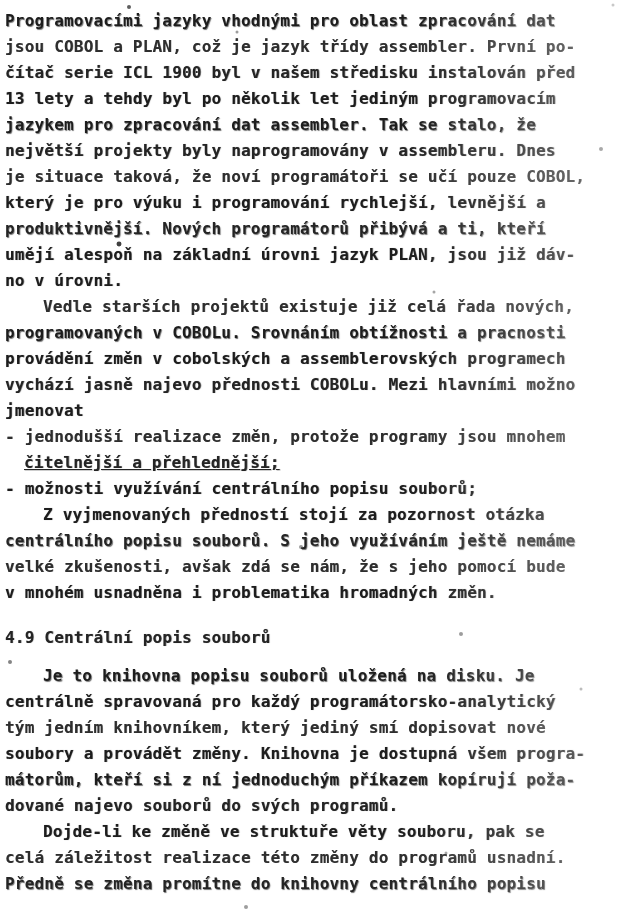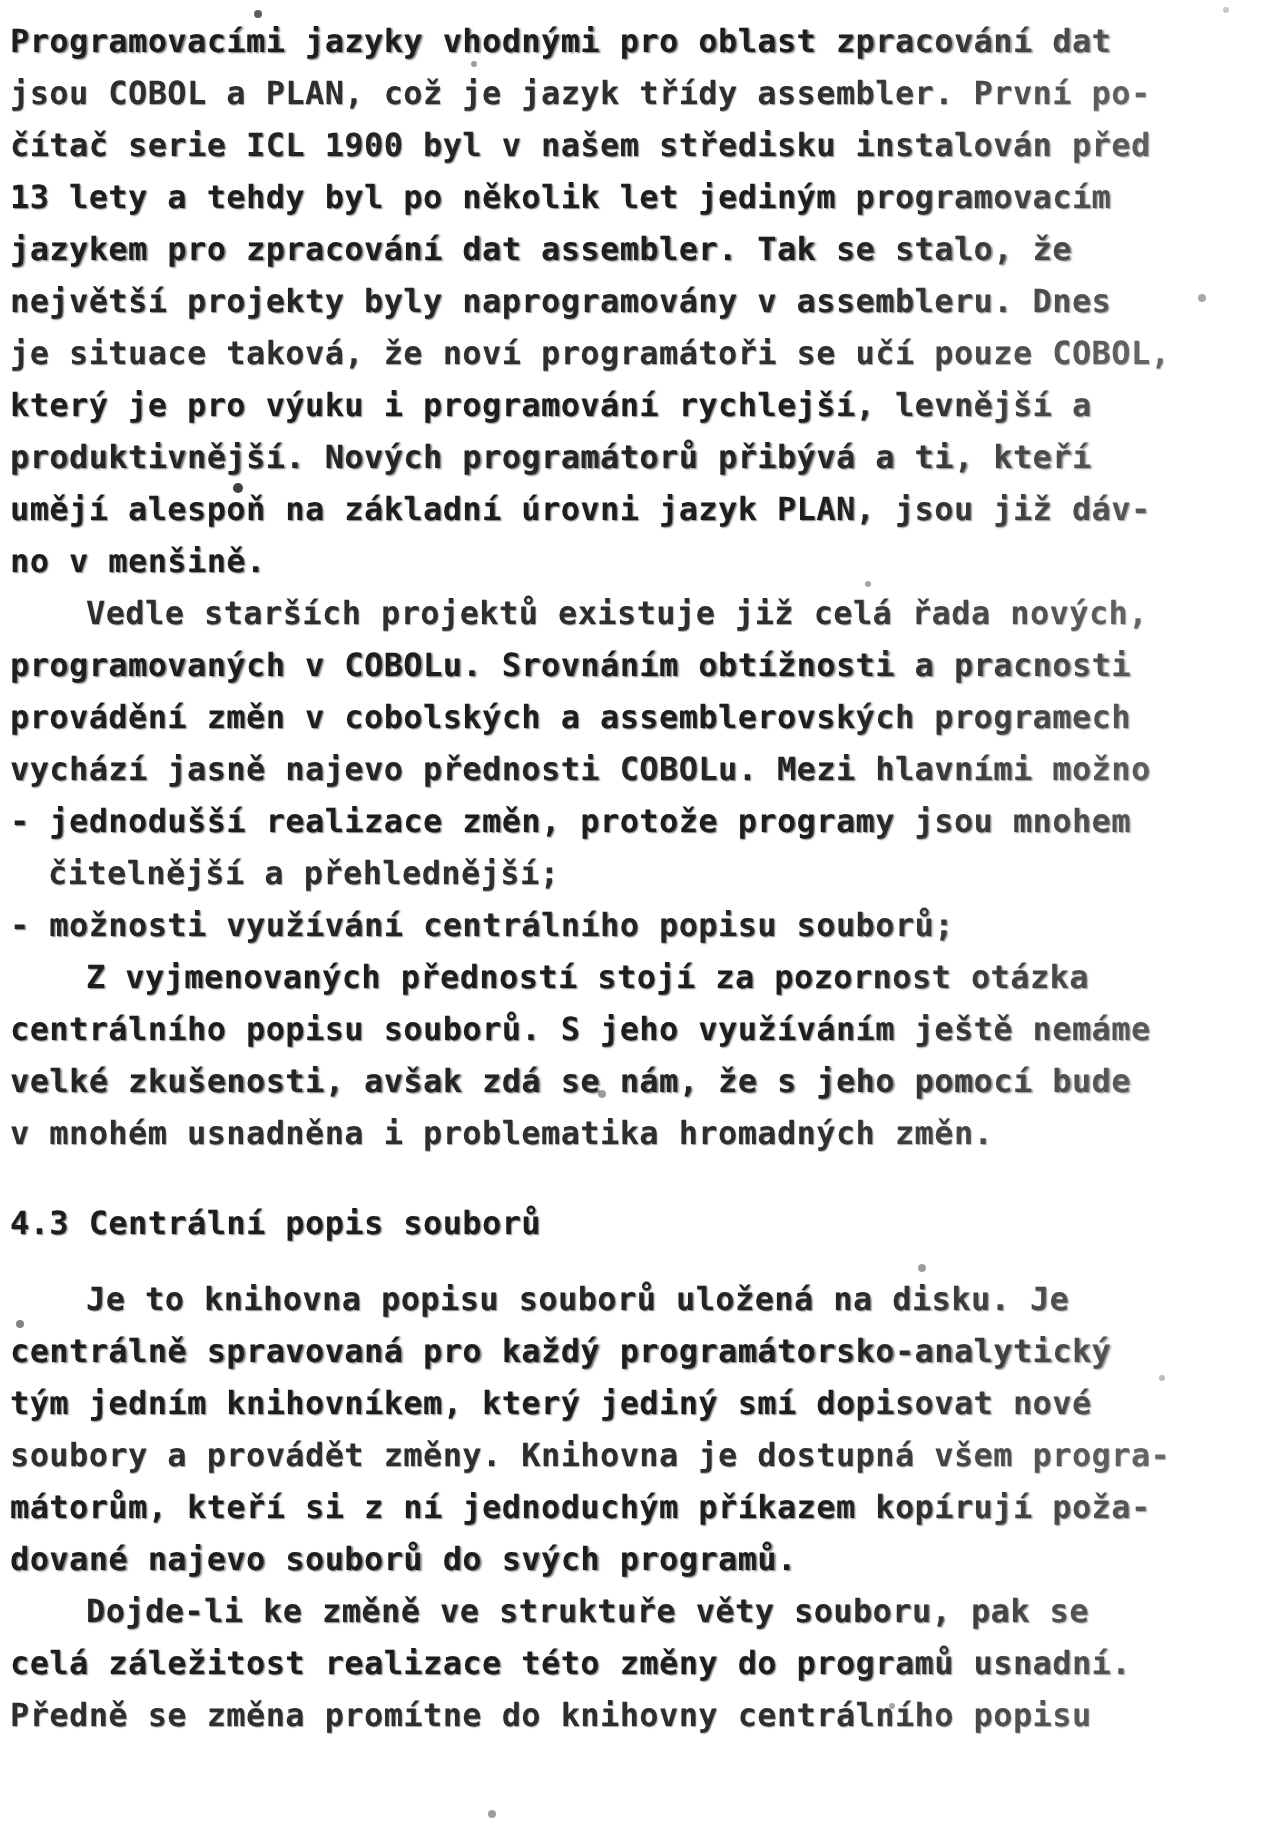--- a/index.html
+++ b/index.html
@@ -30,21 +30,21 @@
     white-space: pre;
     height: 26px;
     text-shadow: 0.6px 0.4px 0.7px rgba(25, 25, 25, 0.55);
   }
   
   .line:nth-child(3n)   { color: #242424; }
   .line:nth-child(4n+1) { text-shadow: 0.8px 0.5px 0.9px rgba(25,25,25,0.6); }
   .line:nth-child(5n+2) { color: #2e2e2e; text-shadow: 0.4px 0.3px 0.5px rgba(40,40,40,0.45); }
 
   .indent  { padding-left: 38px; }   
-  .hang    { padding-left: 19px; }   
+  .hang    { padding-left: 19px; text-decoration: underline; }   
   .heading { margin-top: 19px; margin-bottom: 12px; }
 
   
   .fade-overlay {
     position: absolute;
     top: 0;
     right: 0;
     width: 230px;
     height: 100%;
     pointer-events: none;
@@ -82,33 +82,34 @@
   <div class="line">Programovacími jazyky vhodnými pro oblast zpracování dat</div>
   <div class="line">jsou COBOL a PLAN, což je jazyk třídy assembler. První po-</div>
   <div class="line">čítač serie ICL 1900 byl v našem středisku instalován před</div>
   <div class="line">13 lety a tehdy byl po několik let jediným programovacím</div>
   <div class="line">jazykem pro zpracování dat assembler. Tak se stalo, že</div>
   <div class="line">největší projekty byly naprogramovány v assembleru. Dnes</div>
   <div class="line">je situace taková, že noví programátoři se učí pouze COBOL,</div>
   <div class="line">který je pro výuku i programování rychlejší, levnější a</div>
   <div class="line">produktivnější. Nových programátorů přibývá a ti, kteří</div>
   <div class="line">umějí alespoň na základní úrovni jazyk PLAN, jsou již dáv-</div>
-  <div class="line">no v menšině.</div>
+  <div class="line">no v úrovni.</div>
   <div class="line indent">Vedle starších projektů existuje již celá řada nových,</div>
   <div class="line">programovaných v COBOLu. Srovnáním obtížnosti a pracnosti</div>
   <div class="line">provádění změn v cobolských a assemblerovských programech</div>
   <div class="line">vychází jasně najevo přednosti COBOLu. Mezi hlavními možno</div>
+  <div class="line">jmenovat</div>
   <div class="line">- jednodušší realizace změn, protože programy jsou mnohem</div>
   <div class="line hang">čitelnější a přehlednější;</div>
   <div class="line">- možnosti využívání centrálního popisu souborů;</div>
   <div class="line indent">Z vyjmenovaných předností stojí za pozornost otázka</div>
   <div class="line">centrálního popisu souborů. S jeho využíváním ještě nemáme</div>
   <div class="line">velké zkušenosti, avšak zdá se nám, že s jeho pomocí bude</div>
   <div class="line">v mnohém usnadněna i problematika hromadných změn.</div>
-  <div class="line heading">4.3 Centrální popis souborů</div>
+  <div class="line heading">4.9 Centrální popis souborů</div>
   <div class="line indent">Je to knihovna popisu souborů uložená na disku. Je</div>
   <div class="line">centrálně spravovaná pro každý programátorsko-analytický</div>
   <div class="line">tým jedním knihovníkem, který jediný smí dopisovat nové</div>
   <div class="line">soubory a provádět změny. Knihovna je dostupná všem progra-</div>
   <div class="line">mátorům, kteří si z ní jednoduchým příkazem kopírují poža-</div>
   <div class="line">dované najevo souborů do svých programů.</div>
   <div class="line indent">Dojde-li ke změně ve struktuře věty souboru, pak se</div>
   <div class="line">celá záležitost realizace této změny do programů usnadní.</div>
   <div class="line">Předně se změna promítne do knihovny centrálního popisu</div>
 

